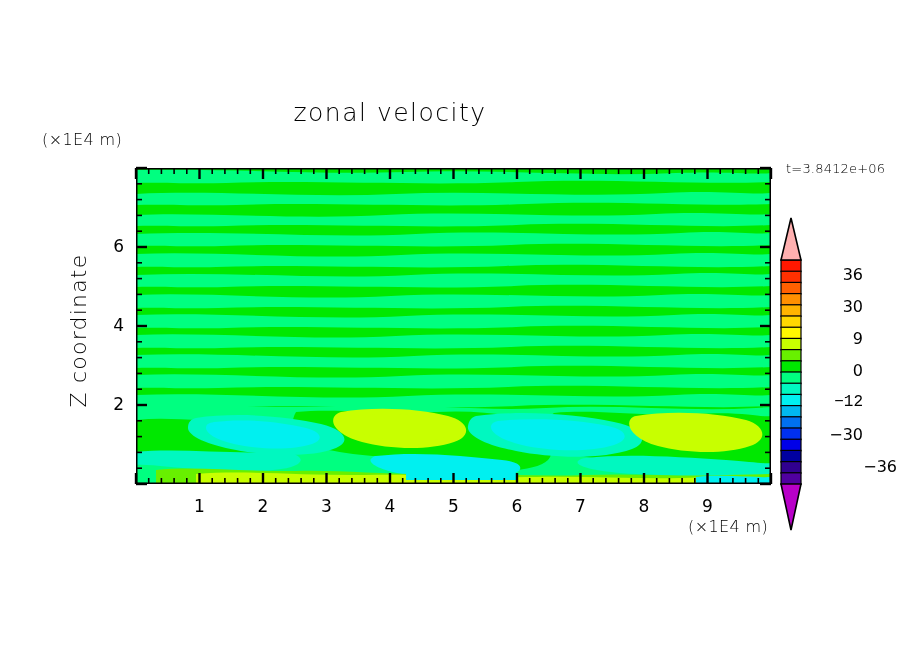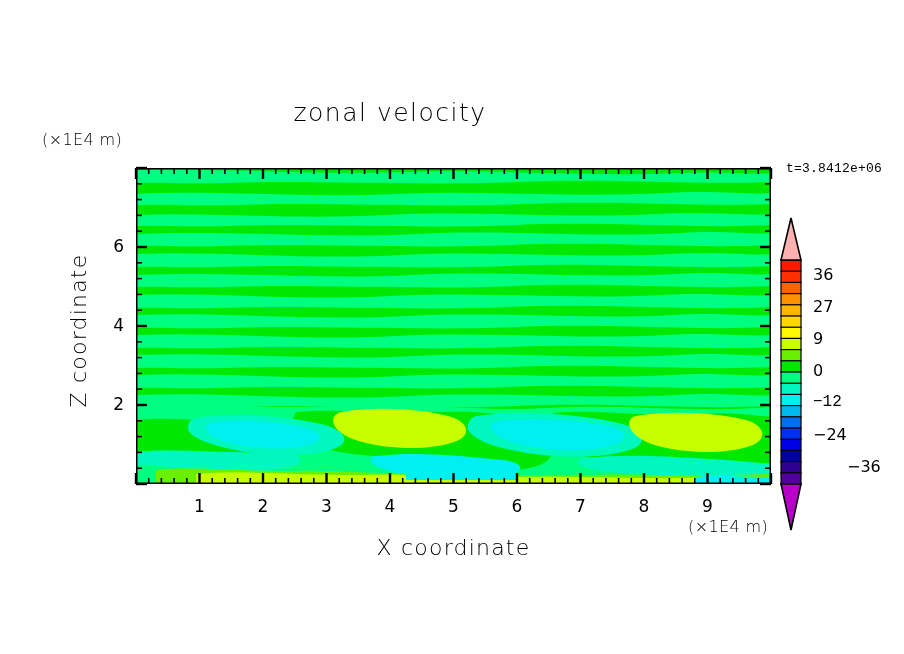--- a/index.html
+++ b/index.html
@@ -43,21 +43,20 @@
   }
   #x-unit-label {
     left: 688px; top: 505px;
     font-size: 16px;
     letter-spacing: 0.4px;
   }
   #time-label {
     left: 786px; top: 149px;
     font-size: 13px;
     letter-spacing: 0.2px;
-    font-family: Liberation Mono, monospace;
   }
   #x-axis-title {
     left: 136px; top: 523px;
     width: 635px;
     text-align: center;
     font-size: 22px;
     letter-spacing: 1.2px;
   }
   #y-axis-title {
     left: -42px;
@@ -79,21 +78,21 @@
   }
   .xtick-label {
     text-align: center;
     width: 40px;
   }
   .ytick-label {
     text-align: right;
     width: 40px;
   }
   .cbtick-label {
-    text-align: left;
+    text-align: right;
     width: 50px;
     font-size: 16px;
   }
   svg { display: block; }
   #plot-svg {
     position: absolute;
     left: 136px;
     top: 156px;
   }
   #axes-svg {
@@ -337,21 +336,20 @@
       <div class="tick-label xtick-label" style="left: 624px; top: 484px;">8</div>
       <div class="tick-label xtick-label" style="left: 687.5px; top: 484px;">9</div>
     </div>
 
   <div id="ytick-labels">
       <div class="tick-label ytick-label" style="left: 84px; top: 382px;">2</div>
       <div class="tick-label ytick-label" style="left: 84px; top: 303px;">4</div>
       <div class="tick-label ytick-label" style="left: 84px; top: 224px;">6</div>
     </div>
 
-  <div class="txt" id="x-axis-title">X coordinate</div>
 
   <div class="txt" id="y-axis-title">Z coordinate</div>
 
   <div class="txt" id="x-unit-label">(×1E4 m)</div>
 
   <svg id="colorbar-svg" width="50" height="320" viewBox="0 0 50 320">
     <g id="cb-body">
         <rect x="6" y="48" width="20" height="11.6" fill="#ff1800" stroke="#000" stroke-width="1.2"></rect>
         <rect x="6" y="59.2" width="20" height="11.6" fill="#ff3000" stroke="#000" stroke-width="1.2"></rect>
         <rect x="6" y="70.4" width="20" height="11.6" fill="#ff6000" stroke="#000" stroke-width="1.2"></rect>
@@ -371,21 +369,21 @@
         <rect x="6" y="227.2" width="20" height="11.6" fill="#0000e8" stroke="#000" stroke-width="1.2"></rect>
         <rect x="6" y="238.39999999999998" width="20" height="11.6" fill="#0000a0" stroke="#000" stroke-width="1.2"></rect>
         <rect x="6" y="249.6" width="20" height="11.6" fill="#300090" stroke="#000" stroke-width="1.2"></rect>
         <rect x="6" y="260.79999999999995" width="20" height="11.6" fill="#5000a0" stroke="#000" stroke-width="1.2"></rect>
         <path d="M6,48 L16,6 L26,48 Z" fill="#ffb0b0" stroke="#000" stroke-width="1.6"></path>
         <path d="M6,272 L16,318 L26,272 Z" fill="#b800c8" stroke="#000" stroke-width="1.6"></path>
       </g>
   </svg>
   <div id="cbtick-labels">
       <div class="tick-label cbtick-label" style="left: 813px; top: 253px;">36</div>
-      <div class="tick-label cbtick-label" style="left: 813px; top: 285px;">27</div>
+      <div class="tick-label cbtick-label" style="left: 813px; top: 285px;">30</div>
       <div class="tick-label cbtick-label" style="left: 813px; top: 317px;">9</div>
       <div class="tick-label cbtick-label" style="left: 813px; top: 349px;">0</div>
       <div class="tick-label cbtick-label" style="left: 813px; top: 381px; font-family: Liberation Mono, monospace;">−12</div>
-      <div class="tick-label cbtick-label" style="left: 813px; top: 413px;">−24</div>
+      <div class="tick-label cbtick-label" style="left: 813px; top: 413px;">−30</div>
       <div class="tick-label cbtick-label" style="left: 813px; top: 445px; margin-left: 34px;">−36</div>
     </div>
 
 </div>
 
 </body></html>

